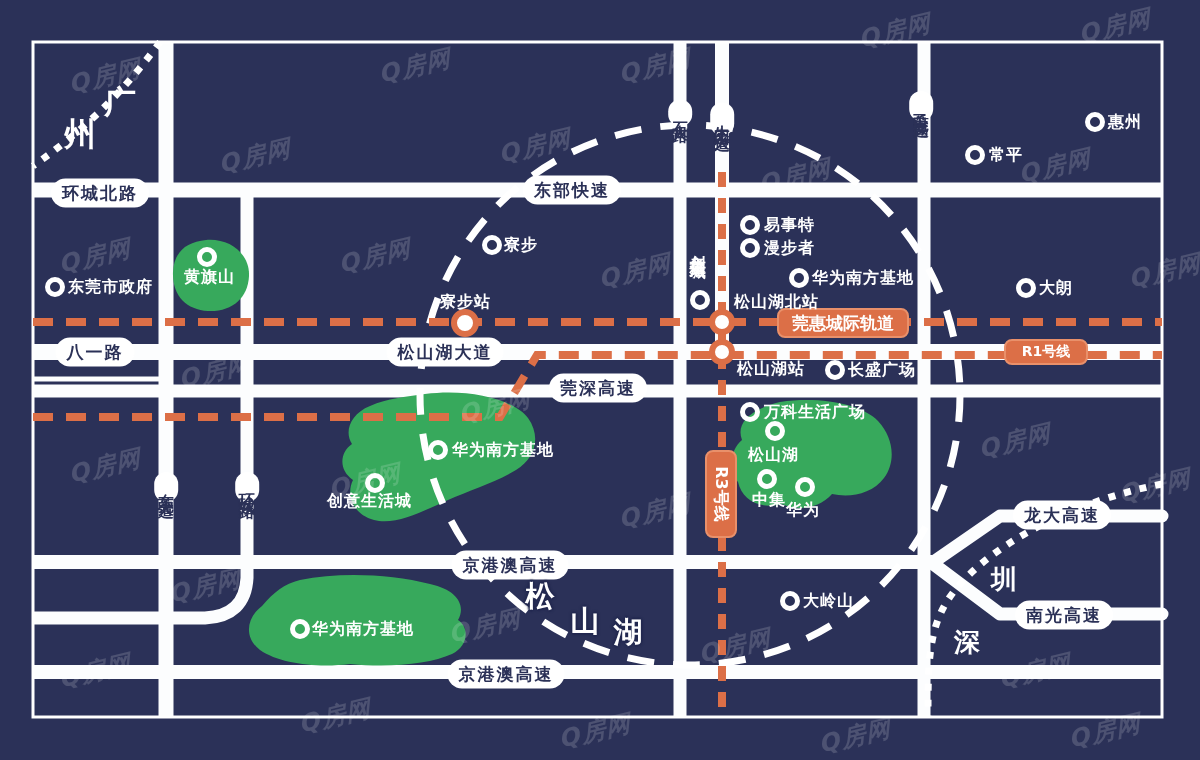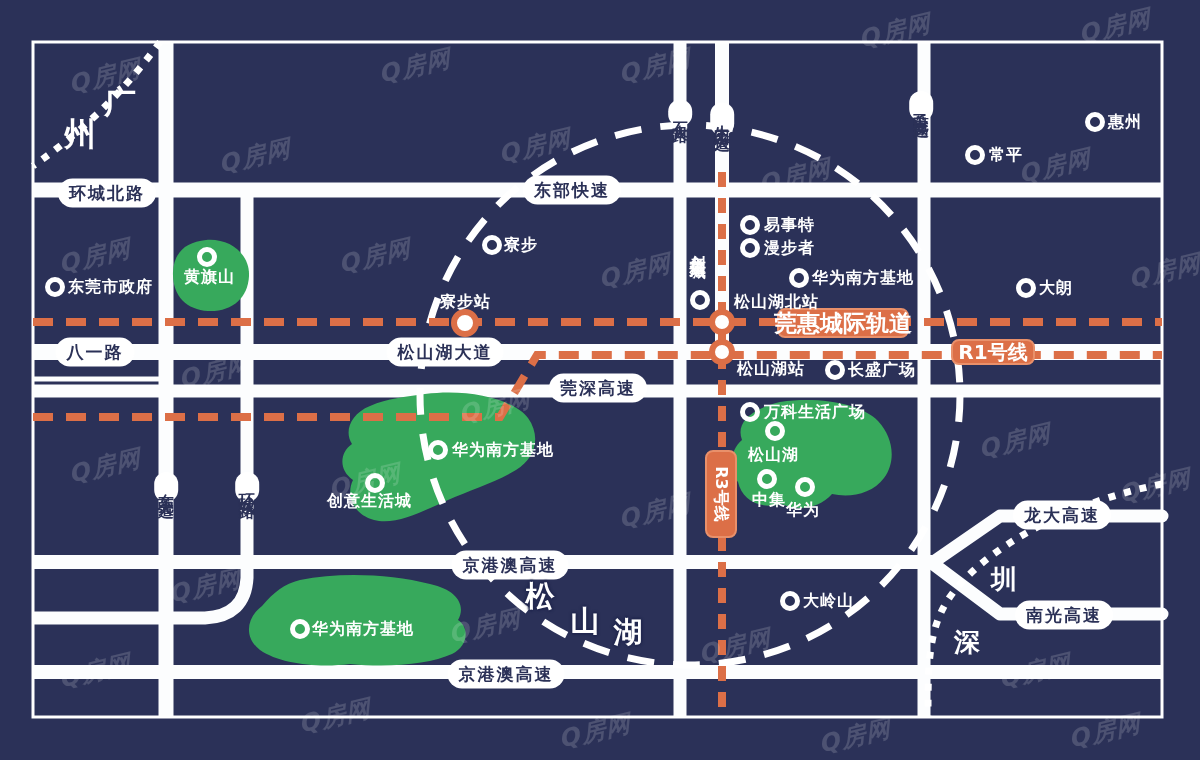--- a/index.html
+++ b/index.html
@@ -93,38 +93,38 @@
       <circle cx="775" cy="431" r="7.5"></circle>
       <circle cx="767" cy="479" r="7.5"></circle>
       <circle cx="805" cy="487" r="7.5"></circle>
       <circle cx="438" cy="450" r="7.5"></circle>
       <circle cx="375" cy="483" r="7.5"></circle>
       <circle cx="300" cy="629" r="7.5"></circle>
       <circle cx="790" cy="601" r="7.5"></circle>
     </g>
   </svg>
 
-  <div class="c pill" style="left:107px;top:193px">环城北路</div>
+  <div class="c pill" style="left:100px;top:193px">环城北路</div>
   <div class="c pill" style="left:572px;top:190px">东部快速</div>
   <div class="c pill" style="left:95px;top:352px">八一路</div>
   <div class="c pill" style="left:445px;top:352px">松山湖大道</div>
   <div class="c pill" style="left:598px;top:388px">莞深高速</div>
   <div class="c pill" style="left:510px;top:565px">京港澳高速</div>
   <div class="c pill" style="left:506px;top:674px">京港澳高速</div>
   <div class="c pill" style="left:1062px;top:515px">龙大高速</div>
   <div class="c pill" style="left:1064px;top:615px">南光高速</div>
 
   <div class="c vpill" style="left:680px;top:113px">石大路</div>
   <div class="c vpill" style="left:722px;top:119px">生态园大道</div>
   <div class="c vpill" style="left:921px;top:106px">甬莞高速</div>
   <div class="c vpill" style="left:166px;top:487px">东莞大道</div>
   <div class="c vpill" style="left:247px;top:487px">环城东路</div>
 
-  <div class="c badge" style="left:843px;top:323px;width:128px;height:26px;font-size:23px">莞惠城际轨道</div>
-  <div class="c badge" style="left:993px;top:352px;width:80px;height:22px;font-size:20px">R1号线</div>
+  <div class="c badge" style="left:843px;top:323px;width:128px;height:26px;font-size:17px">莞惠城际轨道</div>
+  <div class="c badge" style="left:1046px;top:352px;width:80px;height:22px;font-size:14px">R1号线</div>
   <div class="badge" style="position:absolute;left:721px;top:494px;width:84px;height:28px;font-size:16px;transform:translate(-50%,-50%) rotate(90deg)">R3号线</div>
 
 
   <div class="l poi" style="left:440px;top:302px">寮步站</div>
   <div class="l poi" style="left:734px;top:302px">松山湖北站</div>
   <div class="l poi" style="left:737px;top:369px">松山湖站</div>
 
   <div class="l poi" style="left:68px;top:287px">东莞市政府</div>
   <div class="l poi" style="left:184px;top:277px">黄旗山</div>
   <div class="l poi" style="left:504px;top:245px">寮步</div>

